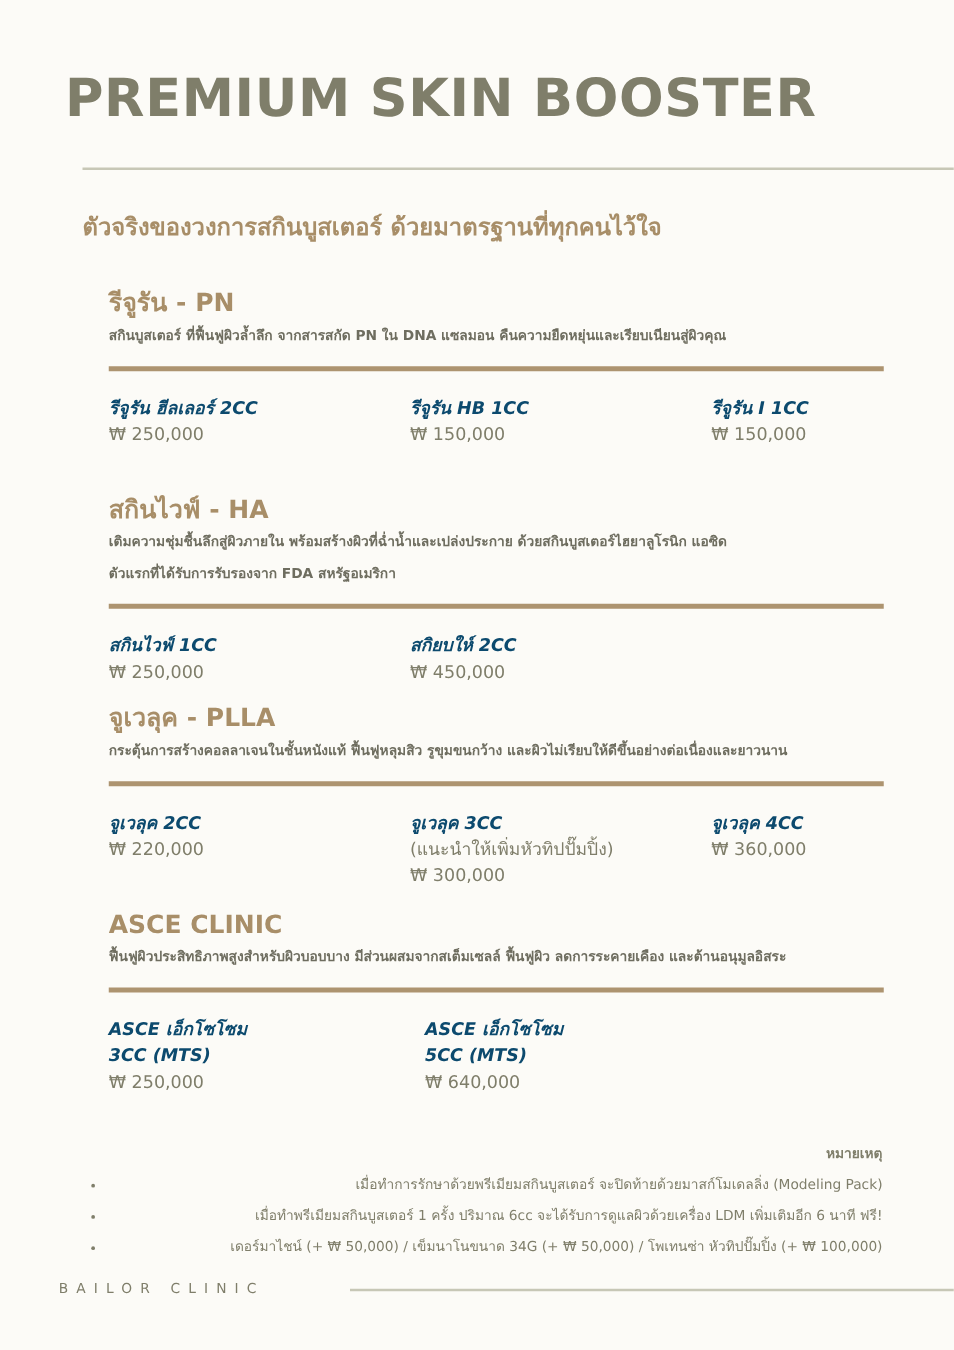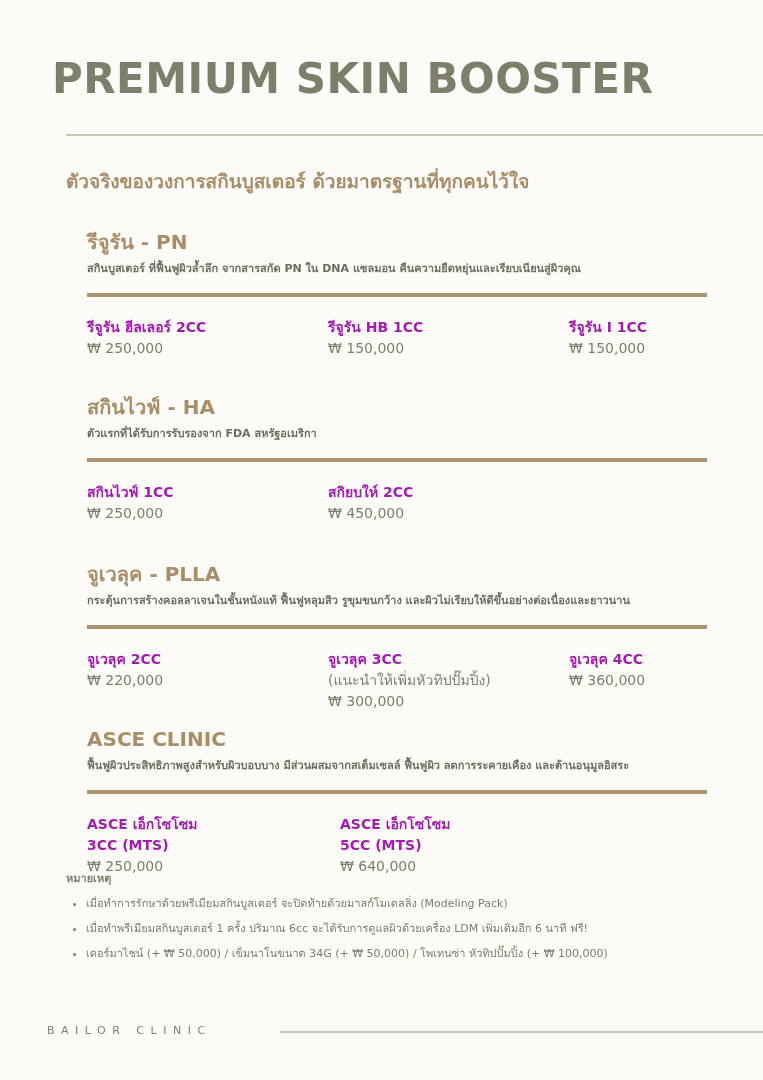--- a/index.html
+++ b/index.html
@@ -27,25 +27,25 @@
     font-size: 20px; font-weight: bold; color: #a88e68; line-height: 28px;
   }
   .sec-desc {
     font-size: 11px; font-weight: bold; color: #6e6d5f; line-height: 25px;
   }
   .sec-rule {
     height: 4px; background: #ad9470; margin-top: 12px;
   }
   .products { position: relative; margin-top: 20px; height: 60px; }
   .product { position: absolute; top: 0; }
-  .p-name { font-size: 14px; font-weight: bold; color: #a21caf; line-height: 21px; }
+  .p-name { font-size: 14px; font-weight: bold; color: #0c4a6e; line-height: 21px; font-style: italic; }
   .p-note { font-size: 14px; color: #7f7e6a; line-height: 21px; }
   .p-price { font-size: 14px; color: #7f7e6a; line-height: 21px; }
   .notes {
-    position: absolute; left: 66px; top: 869px; width: 640px;
+    position: absolute; left: 66px; top: 913px; width: 640px; text-align: right;
   }
   .notes-title { font-size: 11px; font-weight: bold; color: #7f7e6a; line-height: 20px; }
   .notes ul { margin: 2px 0 0 0; padding-left: 20px; }
   .notes li { font-size: 11px; color: #7f7e6a; line-height: 25px; }
   .footer-brand {
     position: absolute; left: 47px; top: 1024px;
     font-size: 11px; letter-spacing: 6.5px; color: #7f7e6a;
   }
   .footer-rule {
     position: absolute; left: 280px; right: 0; top: 1031px;
@@ -74,20 +74,21 @@
     </div>
     <div class="product" style="left:482px;">
       <div class="p-name">รีจูรัน I 1CC</div>
       <div class="p-price">₩ 150,000</div>
     </div>
   </div>
 </div>
 
 <div class="section" style="top:393px;">
   <div class="sec-title">สกินไวฟ์  - HA</div>
+  <div class="sec-desc">เติมความชุ่มชื้นลึกสู่ผิวภายใน พร้อมสร้างผิวที่ฉ่ำน้ำและเปล่งประกาย ด้วยสกินบูสเตอร์ไฮยาลูโรนิก แอซิด</div>
   <div class="sec-desc">ตัวแรกที่ได้รับการรับรองจาก FDA สหรัฐอเมริกา</div>
   <div class="sec-rule"></div>
   <div class="products">
     <div class="product" style="left:0;">
       <div class="p-name">สกินไวฟ์  1CC</div>
       <div class="p-price">₩ 250,000</div>
     </div>
     <div class="product" style="left:241px;">
       <div class="p-name">สกิยบให์  2CC</div>
       <div class="p-price">₩ 450,000</div>

